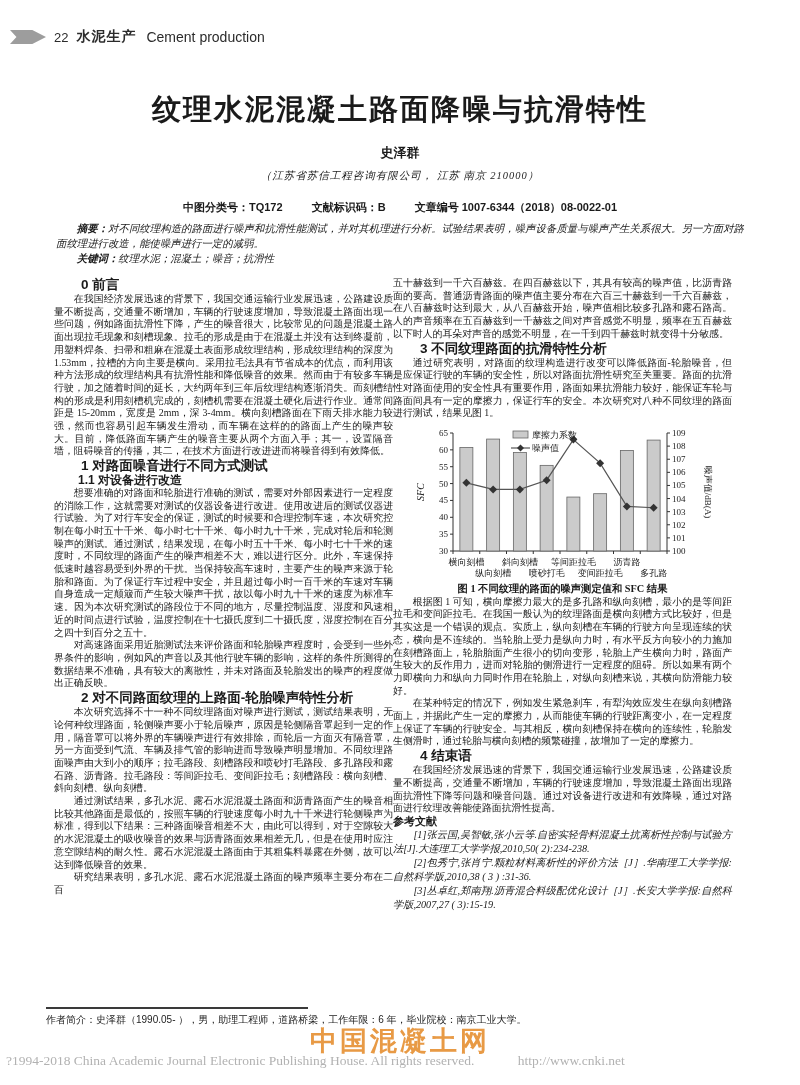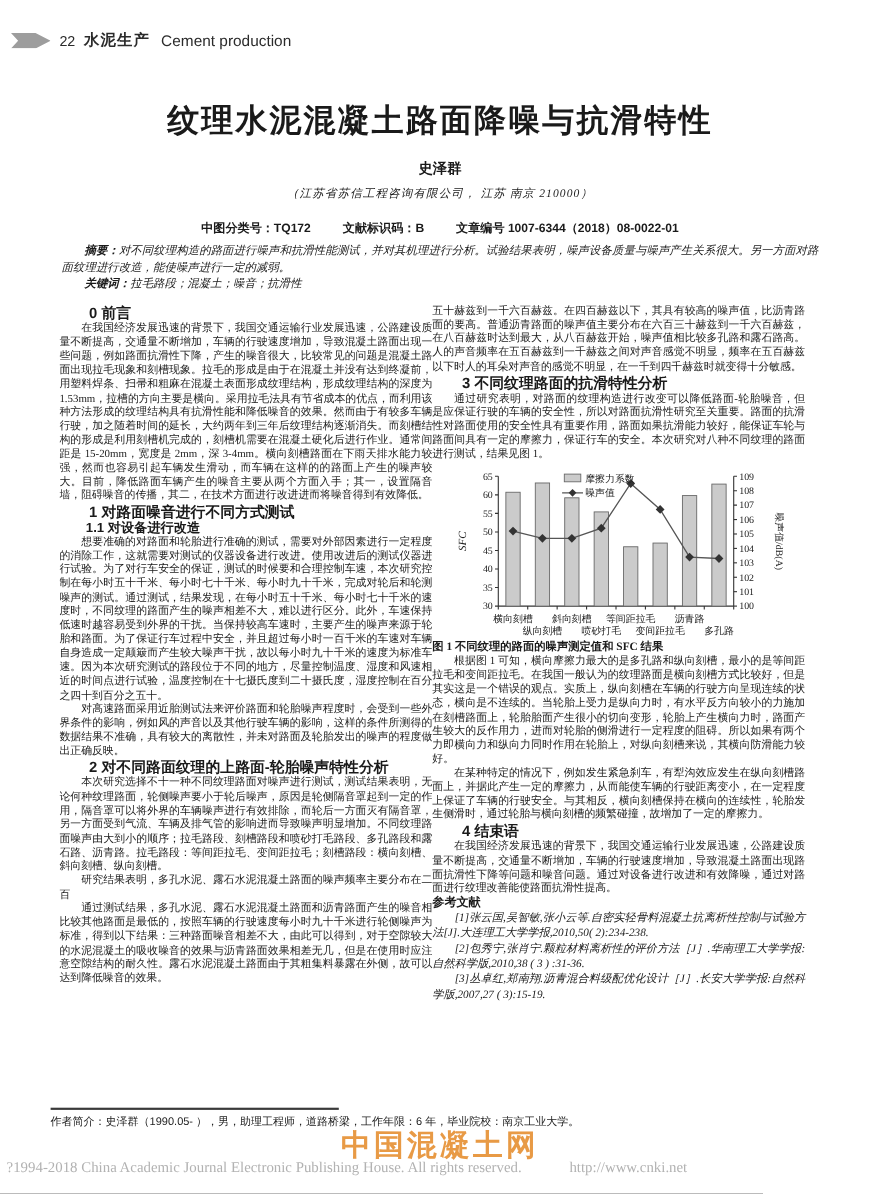--- a/index.html
+++ b/index.html
@@ -33,21 +33,21 @@
   .col p{margin:0;text-indent:2em;}
   .col p.noindent{text-indent:0;}
   .sec-h{font-family:"Liberation Sans","DejaVu Sans",sans-serif;font-size:13.5px;
          font-weight:700;margin:7px 0 4px;line-height:16px;text-indent:0;}
   .subsec-h{font-family:"Liberation Sans","DejaVu Sans",sans-serif;font-size:12px;
          font-weight:700;margin:2px 0 1px;text-indent:0;}
   .first-h{margin-top:1px;}
   
   .figure{margin:3px 0 2px;}
   .figure svg{display:block;margin:0 auto;}
-  .fig-caption{font-size:10.3px;font-weight:600;margin:0 0 3px;text-indent:0 !important;}
+  .fig-caption{text-align:center;font-size:10.3px;font-weight:600;margin:0 0 3px;text-indent:0 !important;}
   
   .ref-title{text-align:left;font-weight:700;font-size:11px;margin:4px 0 2px;text-indent:0 !important;}
   .ref{font-style:italic;font-size:10.2px;line-height:14px;}
   
   .bio-rule{position:absolute;top:1007px;left:46px;width:262px;height:2px;background:#3a3a3a;}
   .bio{position:absolute;top:1013px;left:46px;width:710px;
        font-family:"Liberation Sans","DejaVu Sans",sans-serif;font-size:10px;color:#222;}
   .watermark{position:absolute;top:1023px;left:0;width:800px;text-align:center;
        font-size:27px;color:#e89a45;letter-spacing:3px;font-weight:600;}
   .copyright{position:absolute;top:1053px;left:6px;width:794px;
@@ -72,36 +72,36 @@
     <div class="paper-affil">（江苏省苏信工程咨询有限公司，  江苏  南京  210000）</div>
     <div class="paper-meta">
       <span>中图分类号：TQ172</span>
       <span>文献标识码：B</span>
       <span>文章编号 1007-6344（2018）08-0022-01</span>
     </div>
   </div>
 
   <div class="abstract">
     <div class="blk"><b>摘要：</b><span>对不同纹理构造的路面进行噪声和抗滑性能测试，并对其机理进行分析。试验结果表明，噪声设备质量与噪声产生关系很大。另一方面对路面纹理进行改造，能使噪声进行一定的减弱。</span></div>
-    <div class="blk"><b>关键词：</b><span>拉毛路段；混凝土；噪音；抗滑性</span></div>
+    <div class="blk"><b>关键词：</b><span>纹理水泥；混凝土；噪音；抗滑性</span></div>
   </div>
 
   <div class="content">
 
     <div class="col">
       <p class="sec-h first-h">0  前言</p>
       <p>在我国经济发展迅速的背景下，我国交通运输行业发展迅速，公路建设质量不断提高，交通量不断增加，车辆的行驶速度增加，导致混凝土路面出现一些问题，例如路面抗滑性下降，产生的噪音很大，比较常见的问题是混凝土路面出现拉毛现象和刻槽现象。拉毛的形成是由于在混凝土并没有达到终凝前，用塑料焊条、扫帚和粗麻在混凝土表面形成纹理结构，形成纹理结构的深度为 1.53mm，拉槽的方向主要是横向。采用拉毛法具有节省成本的优点，而利用该种方法形成的纹理结构具有抗滑性能和降低噪音的效果。然而由于有较多车辆行驶，加之随着时间的延长，大约两年到三年后纹理结构逐渐消失。而刻槽结构的形成是利用刻槽机完成的，刻槽机需要在混凝土硬化后进行作业。通常间距是 15-20mm，宽度是 2mm，深 3-4mm。横向刻槽路面在下雨天排水能力较强，然而也容易引起车辆发生滑动，而车辆在这样的的路面上产生的噪声较大。目前，降低路面车辆产生的噪音主要从两个方面入手；其一，设置隔音墙，阻碍噪音的传播，其二，在技术方面进行改进进而将噪音得到有效降低。</p>
       <p class="sec-h">1  对路面噪音进行不同方式测试</p>
       <p class="subsec-h">1.1 对设备进行改造</p>
       <p>想要准确的对路面和轮胎进行准确的测试，需要对外部因素进行一定程度的消除工作，这就需要对测试的仪器设备进行改进。使用改进后的测试仪器进行试验。为了对行车安全的保证，测试的时候要和合理控制车速，本次研究控制在每小时五十千米、每小时七十千米、每小时九十千米，完成对轮后和轮测噪声的测试。通过测试，结果发现，在每小时五十千米、每小时七十千米的速度时，不同纹理的路面产生的噪声相差不大，难以进行区分。此外，车速保持低速时越容易受到外界的干扰。当保持较高车速时，主要产生的噪声来源于轮胎和路面。为了保证行车过程中安全，并且超过每小时一百千米的车速对车辆自身造成一定颠簸而产生较大噪声干扰，故以每小时九十千米的速度为标准车速。因为本次研究测试的路段位于不同的地方，尽量控制温度、湿度和风速相近的时间点进行试验，温度控制在十七摄氏度到二十摄氏度，湿度控制在百分之四十到百分之五十。</p>
       <p>对高速路面采用近胎测试法来评价路面和轮胎噪声程度时，会受到一些外界条件的影响，例如风的声音以及其他行驶车辆的影响，这样的条件所测得的数据结果不准确，具有较大的离散性，并未对路面及轮胎发出的噪声的程度做出正确反映。</p>
       <p class="sec-h">2  对不同路面纹理的上路面-轮胎噪声特性分析</p>
       <p>本次研究选择不十一种不同纹理路面对噪声进行测试，测试结果表明，无论何种纹理路面，轮侧噪声要小于轮后噪声，原因是轮侧隔音罩起到一定的作用，隔音罩可以将外界的车辆噪声进行有效排除，而轮后一方面灭有隔音罩，另一方面受到气流、车辆及排气管的影响进而导致噪声明显增加。不同纹理路面噪声由大到小的顺序；拉毛路段、刻槽路段和喷砂打毛路段、多孔路段和露石路、沥青路。拉毛路段：等间距拉毛、变间距拉毛；刻槽路段：横向刻槽、斜向刻槽、纵向刻槽。</p>
+      <p>通过测试结果，多孔水泥、露石水泥混凝土路面和沥青路面产生的噪音相比较其他路面是最低的，按照车辆的行驶速度每小时九十千米进行轮侧噪声为标准，得到以下结果：三种路面噪音相差不大，由此可以得到，对于空隙较大的水泥混凝土的吸收噪音的效果与沥青路面效果相差无几，但是在使用时应注意空隙结构的耐久性。露石水泥混凝土路面由于其粗集料暴露在外侧，故可以达到降低噪音的效果。</p>
       <p>研究结果表明，多孔水泥、露石水泥混凝土路面的噪声频率主要分布在二百</p>
-      <p>通过测试结果，多孔水泥、露石水泥混凝土路面和沥青路面产生的噪音相比较其他路面是最低的，按照车辆的行驶速度每小时九十千米进行轮侧噪声为标准，得到以下结果：三种路面噪音相差不大，由此可以得到，对于空隙较大的水泥混凝土的吸收噪音的效果与沥青路面效果相差无几，但是在使用时应注意空隙结构的耐久性。露石水泥混凝土路面由于其粗集料暴露在外侧，故可以达到降低噪音的效果。</p>
     </div>
 
     <div class="col">
       <p class="noindent">五十赫兹到一千六百赫兹。在四百赫兹以下，其具有较高的噪声值，比沥青路面的要高。普通沥青路面的噪声值主要分布在六百三十赫兹到一千六百赫兹，在八百赫兹时达到最大，从八百赫兹开始，噪声值相比较多孔路和露石路高。人的声音频率在五百赫兹到一千赫兹之间对声音感觉不明显，频率在五百赫兹以下时人的耳朵对声音的感觉不明显，在一千到四千赫兹时就变得十分敏感。</p>
       <p class="sec-h">3  不同纹理路面的抗滑特性分析</p>
       <p>通过研究表明，对路面的纹理构造进行改变可以降低路面-轮胎噪音，但是应保证行驶的车辆的安全性，所以对路面抗滑性研究至关重要。路面的抗滑性对路面使用的安全性具有重要作用，路面如果抗滑能力较好，能保证车轮与路面间具有一定的摩擦力，保证行车的安全。本次研究对八种不同纹理的路面进行测试，结果见图 1。</p>
       <div class="figure">
         <svg width="300" height="158" viewBox="0 0 300 158" xmlns="http://www.w3.org/2000/svg">
             <line x1="40" y1="10" x2="40" y2="128" stroke="#333" stroke-width="1"></line>
             <line x1="40" y1="128" x2="254" y2="128" stroke="#333" stroke-width="1"></line>

